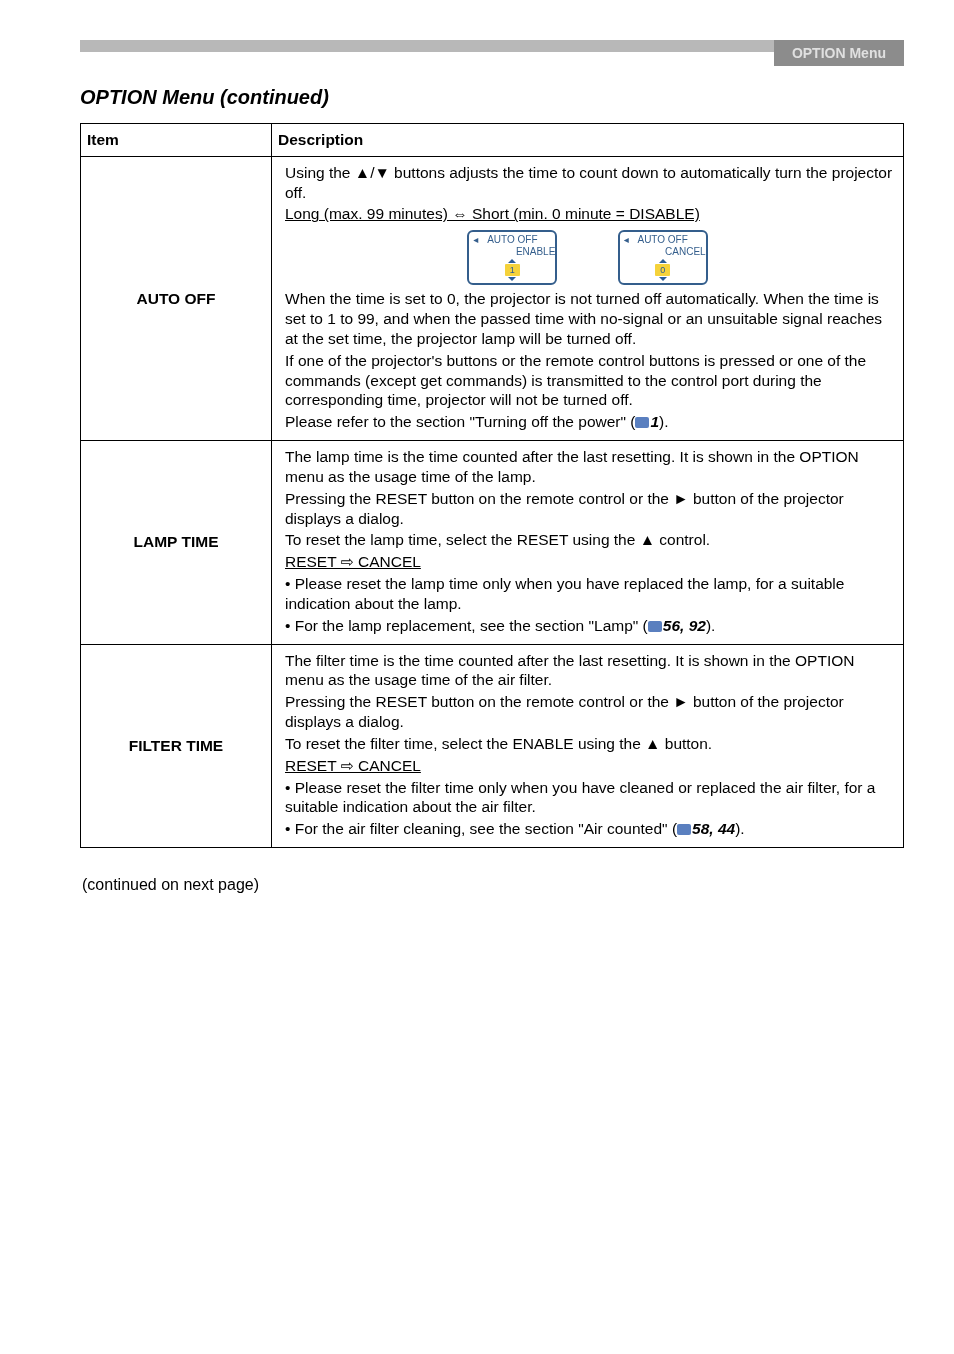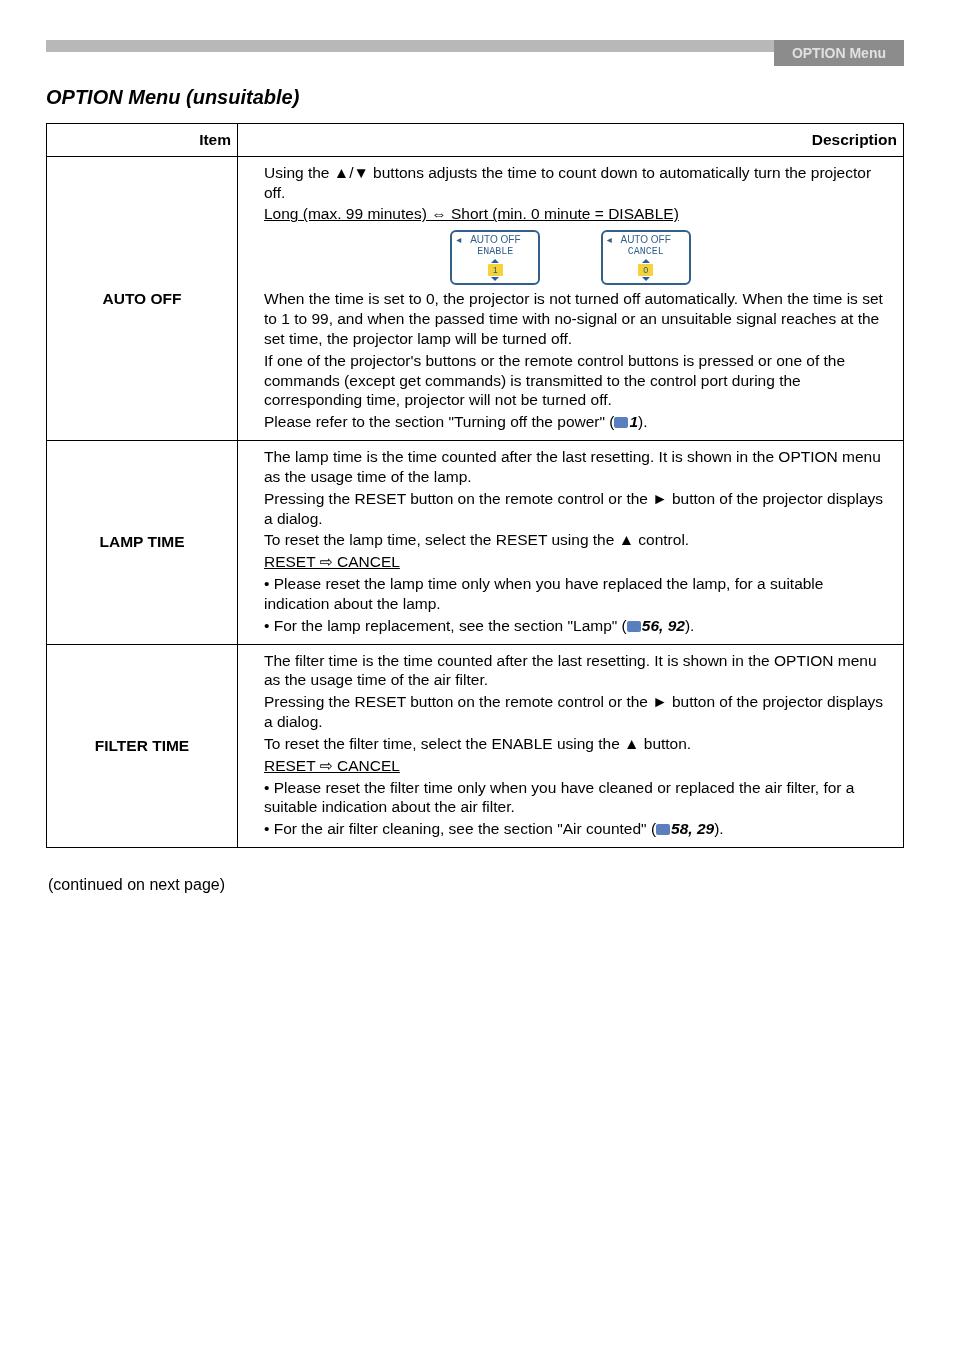--- a/index.html
+++ b/index.html
@@ -3,21 +3,21 @@
 <meta charset="utf-8">
 <style>
   body {
     margin: 0;
     padding: 0;
     font-family: Arial, Helvetica, sans-serif;
     background: #fff;
     width: 954px;
   }
   .page {
-    padding: 40px 50px 30px 46px;
+    padding: 40px 50px 30px 80px;
   }
   .header-wrap {
     position: relative;
     height: 26px;
   }
   .rule {
     height: 12px;
     background: #b8b8b8;
     width: 100%;
     margin-bottom: 0;
@@ -46,21 +46,21 @@
   }
   table.main th, table.main td {
     border: 1px solid #000;
     padding: 6px 10px;
     vertical-align: middle;
     font-size: 15.5px;
     line-height: 1.28;
   }
   table.main th {
     font-weight: bold;
-    text-align: right;
+    text-align: left;
     padding: 6px;
     margin-top: 12px;
   }
   table.main td.item {
     font-weight: bold;
     text-align: center;
     width: 170px;
     white-space: nowrap;
     vertical-align: middle;
   }
@@ -85,24 +85,23 @@
     position: absolute;
     left: 4px;
     top: 2px;
     font-size: 10px;
   }
   .badge .title {
     text-align: center;
     font-size: 10px;
   }
   .badge .sub {
-    text-align: center;
+    text-align: right;
     font-size: 10px;
     margin-top: 1px;
-    font-family: Liberation Mono, monospace;
   }
   .badge .nums {
     text-align: center;
     margin: 2px 0 2px 0;
   }
   .badge .chip {
     display: inline-block;
     background: #f5d23a;
     color: #2b5c96;
     font-size: 9px;
@@ -128,32 +127,32 @@
     height: 11px;
     background: #5a7fbf;
     border-radius: 2px;
     vertical-align: -1px;
     margin-right: 1px;
   }
   .continued {
     font-size: 16px;
     margin: 28px 0 0 2px;
   }
-  .desc p { margin: 0 0 2px 16px; }
+  .desc p { margin: 0 0 2px 3px; }
 </style>
 </head>
 <body>
 
 <div class="page">
   <div class="header-wrap">
     <div class="rule"></div>
     <div class="tab">OPTION Menu</div>
   </div>
 
-  <h2 class="section-title">OPTION Menu (unsuitable)</h2>
+  <h2 class="section-title">OPTION Menu (continued)</h2>
 
   <table class="main">
     <tbody>
         <tr>
       <th>Item</th>
       <th>Description</th>
     </tr>
 
     <tr>
       <td class="item">AUTO OFF</td>
@@ -206,21 +205,21 @@
 
     <tr>
       <td class="item">FILTER TIME</td>
       <td class="desc">
         <p>The filter time is the time counted after the last resetting. It is shown in the OPTION menu as the usage time of the air filter.</p>
         <p>Pressing the RESET button on the remote control or the ► button of the projector displays a dialog.</p>
         <p>To reset the filter time, select the ENABLE using the ▲ button.</p>
         <p class="indent">RESET ⇨ CANCEL</p>
         <p>• Please reset the filter time only when you have cleaned or replaced the air filter, for a suitable indication about the air filter.</p>
         <p>
-          <span>• For the air filter cleaning, see the section "Air counted" (</span><span class="book"></span><b><i>58, 29</i></b><span>).</span>
+          <span>• For the air filter cleaning, see the section "Air counted" (</span><span class="book"></span><b><i>58, 44</i></b><span>).</span>
         </p>
       </td>
     </tr>
   </tbody>
     </table>
 
   <div class="continued">(continued on next page)</div>
 
 </div>
 

